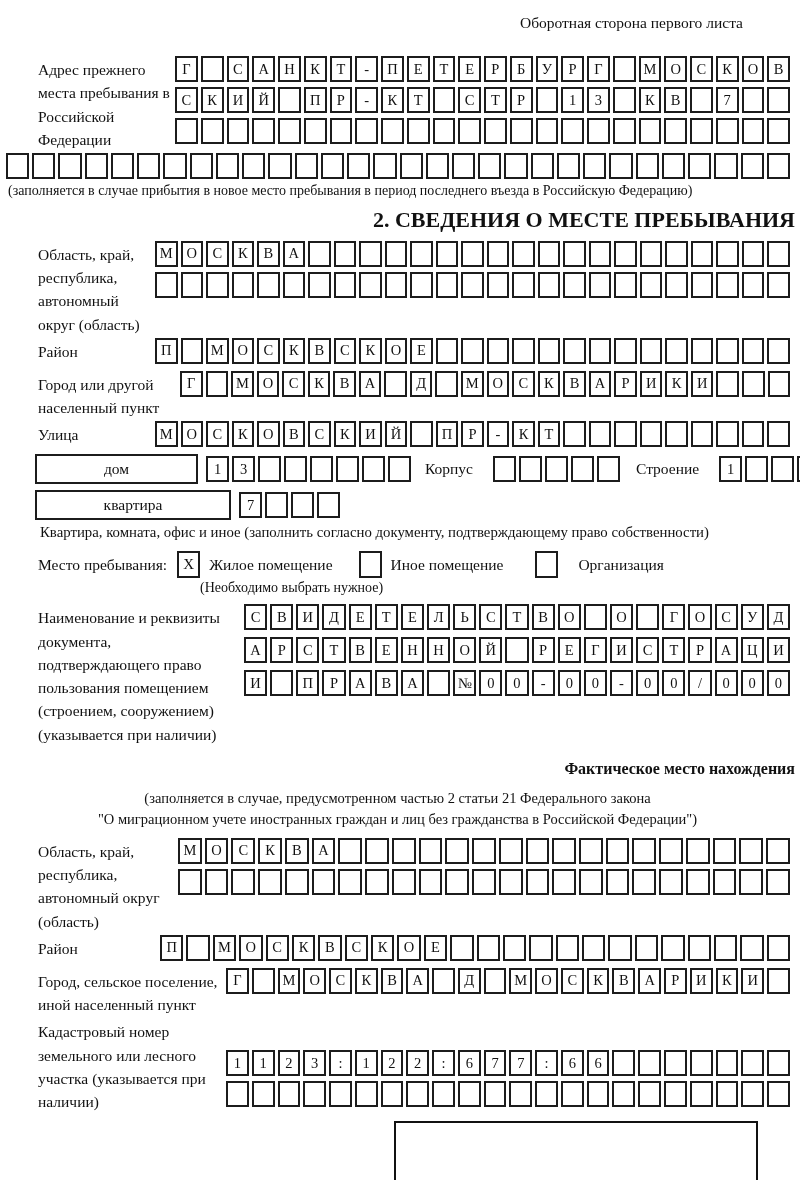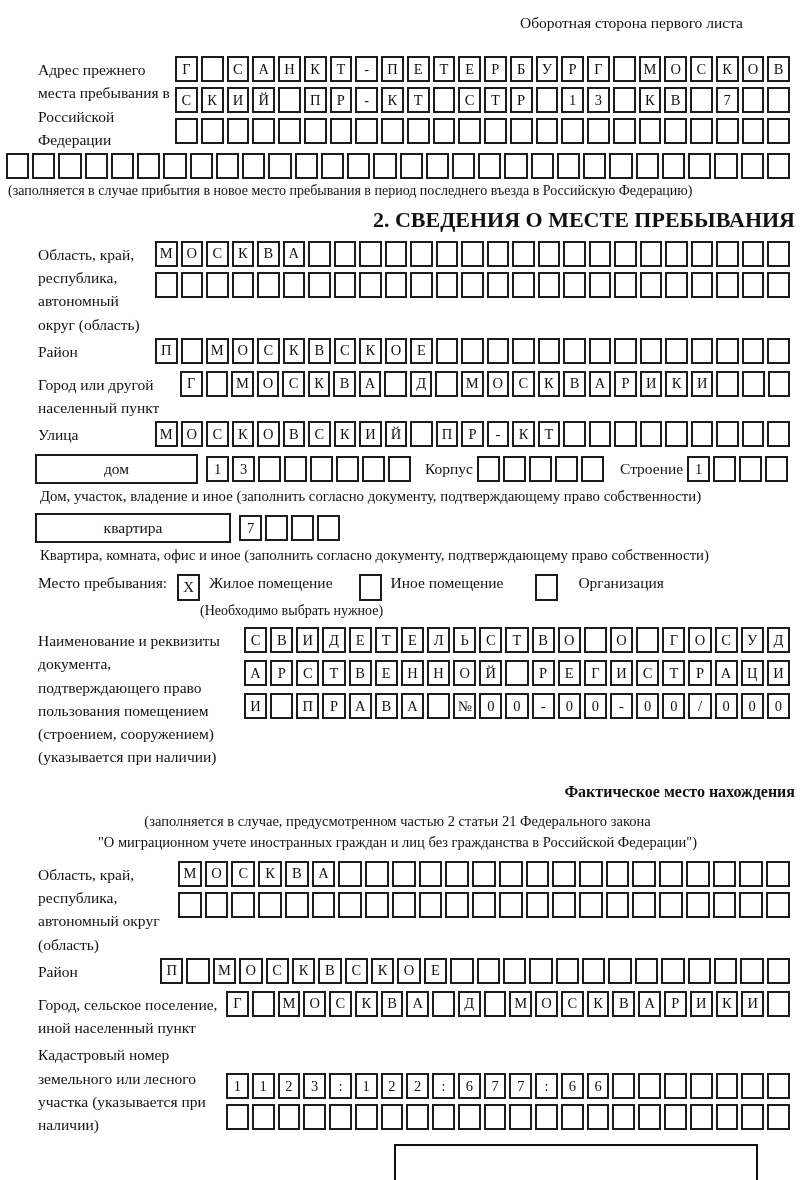--- a/index.html
+++ b/index.html
@@ -31,24 +31,24 @@
   .note-left { margin: 0 5px 4px 40px; font-size: 14.8px; }
 
   .sec-title { text-align: right; font-weight: bold; font-size: 22px; margin: 6px 0 8px 0; }
 
   .wide-box {
     border: 2px solid #1c1c1c; height: 30px;
     display: flex; align-items: center; justify-content: center;
     font-size: 15.5px; flex-shrink: 0;
   }
   .inline-row { display: flex; align-items: center; margin: 2px 5px 3px 35px; }
-  .inline-lbl { font-size: 15.5px; padding: 0 4px; flex-shrink: 0; }
+  .inline-lbl { font-size: 15.5px; padding: 0 20px; flex-shrink: 0; }
   .inline-cells { display: flex; gap: 3px; }
 
-  .chk-row { display: flex; margin: 8px 5px 1px 38px; font-size: 15.5px; }
+  .chk-row { display: flex; align-items: center; margin: 8px 5px 1px 38px; font-size: 15.5px; }
   .chk {
     width: 23px; height: 27px; border: 2px solid #1c1c1c; flex-shrink: 0;
     display: flex; align-items: center; justify-content: center; font-size: 15px;
   }
 
   .fact-title { text-align: right; font-weight: bold; font-size: 16px; margin: 14px 0 10px 0; }
   .fact-note { text-align: center; font-size: 14.5px; line-height: 1.45; margin: 0 30px; }
 
   .stamp-wrap { margin: 8px 0 0 360px; width: 432px; }
   .stamp-box { width: 364px; height: 170px; border: 2.5px solid #111; margin: 0 auto 6px auto; background: #fff; }
@@ -359,21 +359,20 @@
         <div class="cell cell-fixed"></div>
       </div>
     <div class="inline-lbl" style="padding-left:16px">Строение</div>
     <div class="inline-cells">
         <div class="cell cell-fixed">1</div>
         <div class="cell cell-fixed"></div>
         <div class="cell cell-fixed"></div>
         <div class="cell cell-fixed"></div>
       </div>
   </div>
-  <div class="note note-left">Дом, участок, владение и иное (заполнить согласно документу, подтверждающему право собственности)</div>
 
   <div class="inline-row" style="margin-top:6px">
     <div class="wide-box" style="width:196px">квартира</div>
     <div class="inline-cells" style="margin-left:8px">
         <div class="cell cell-fixed">7</div>
         <div class="cell cell-fixed"></div>
         <div class="cell cell-fixed"></div>
         <div class="cell cell-fixed"></div>
       </div>
   </div>

